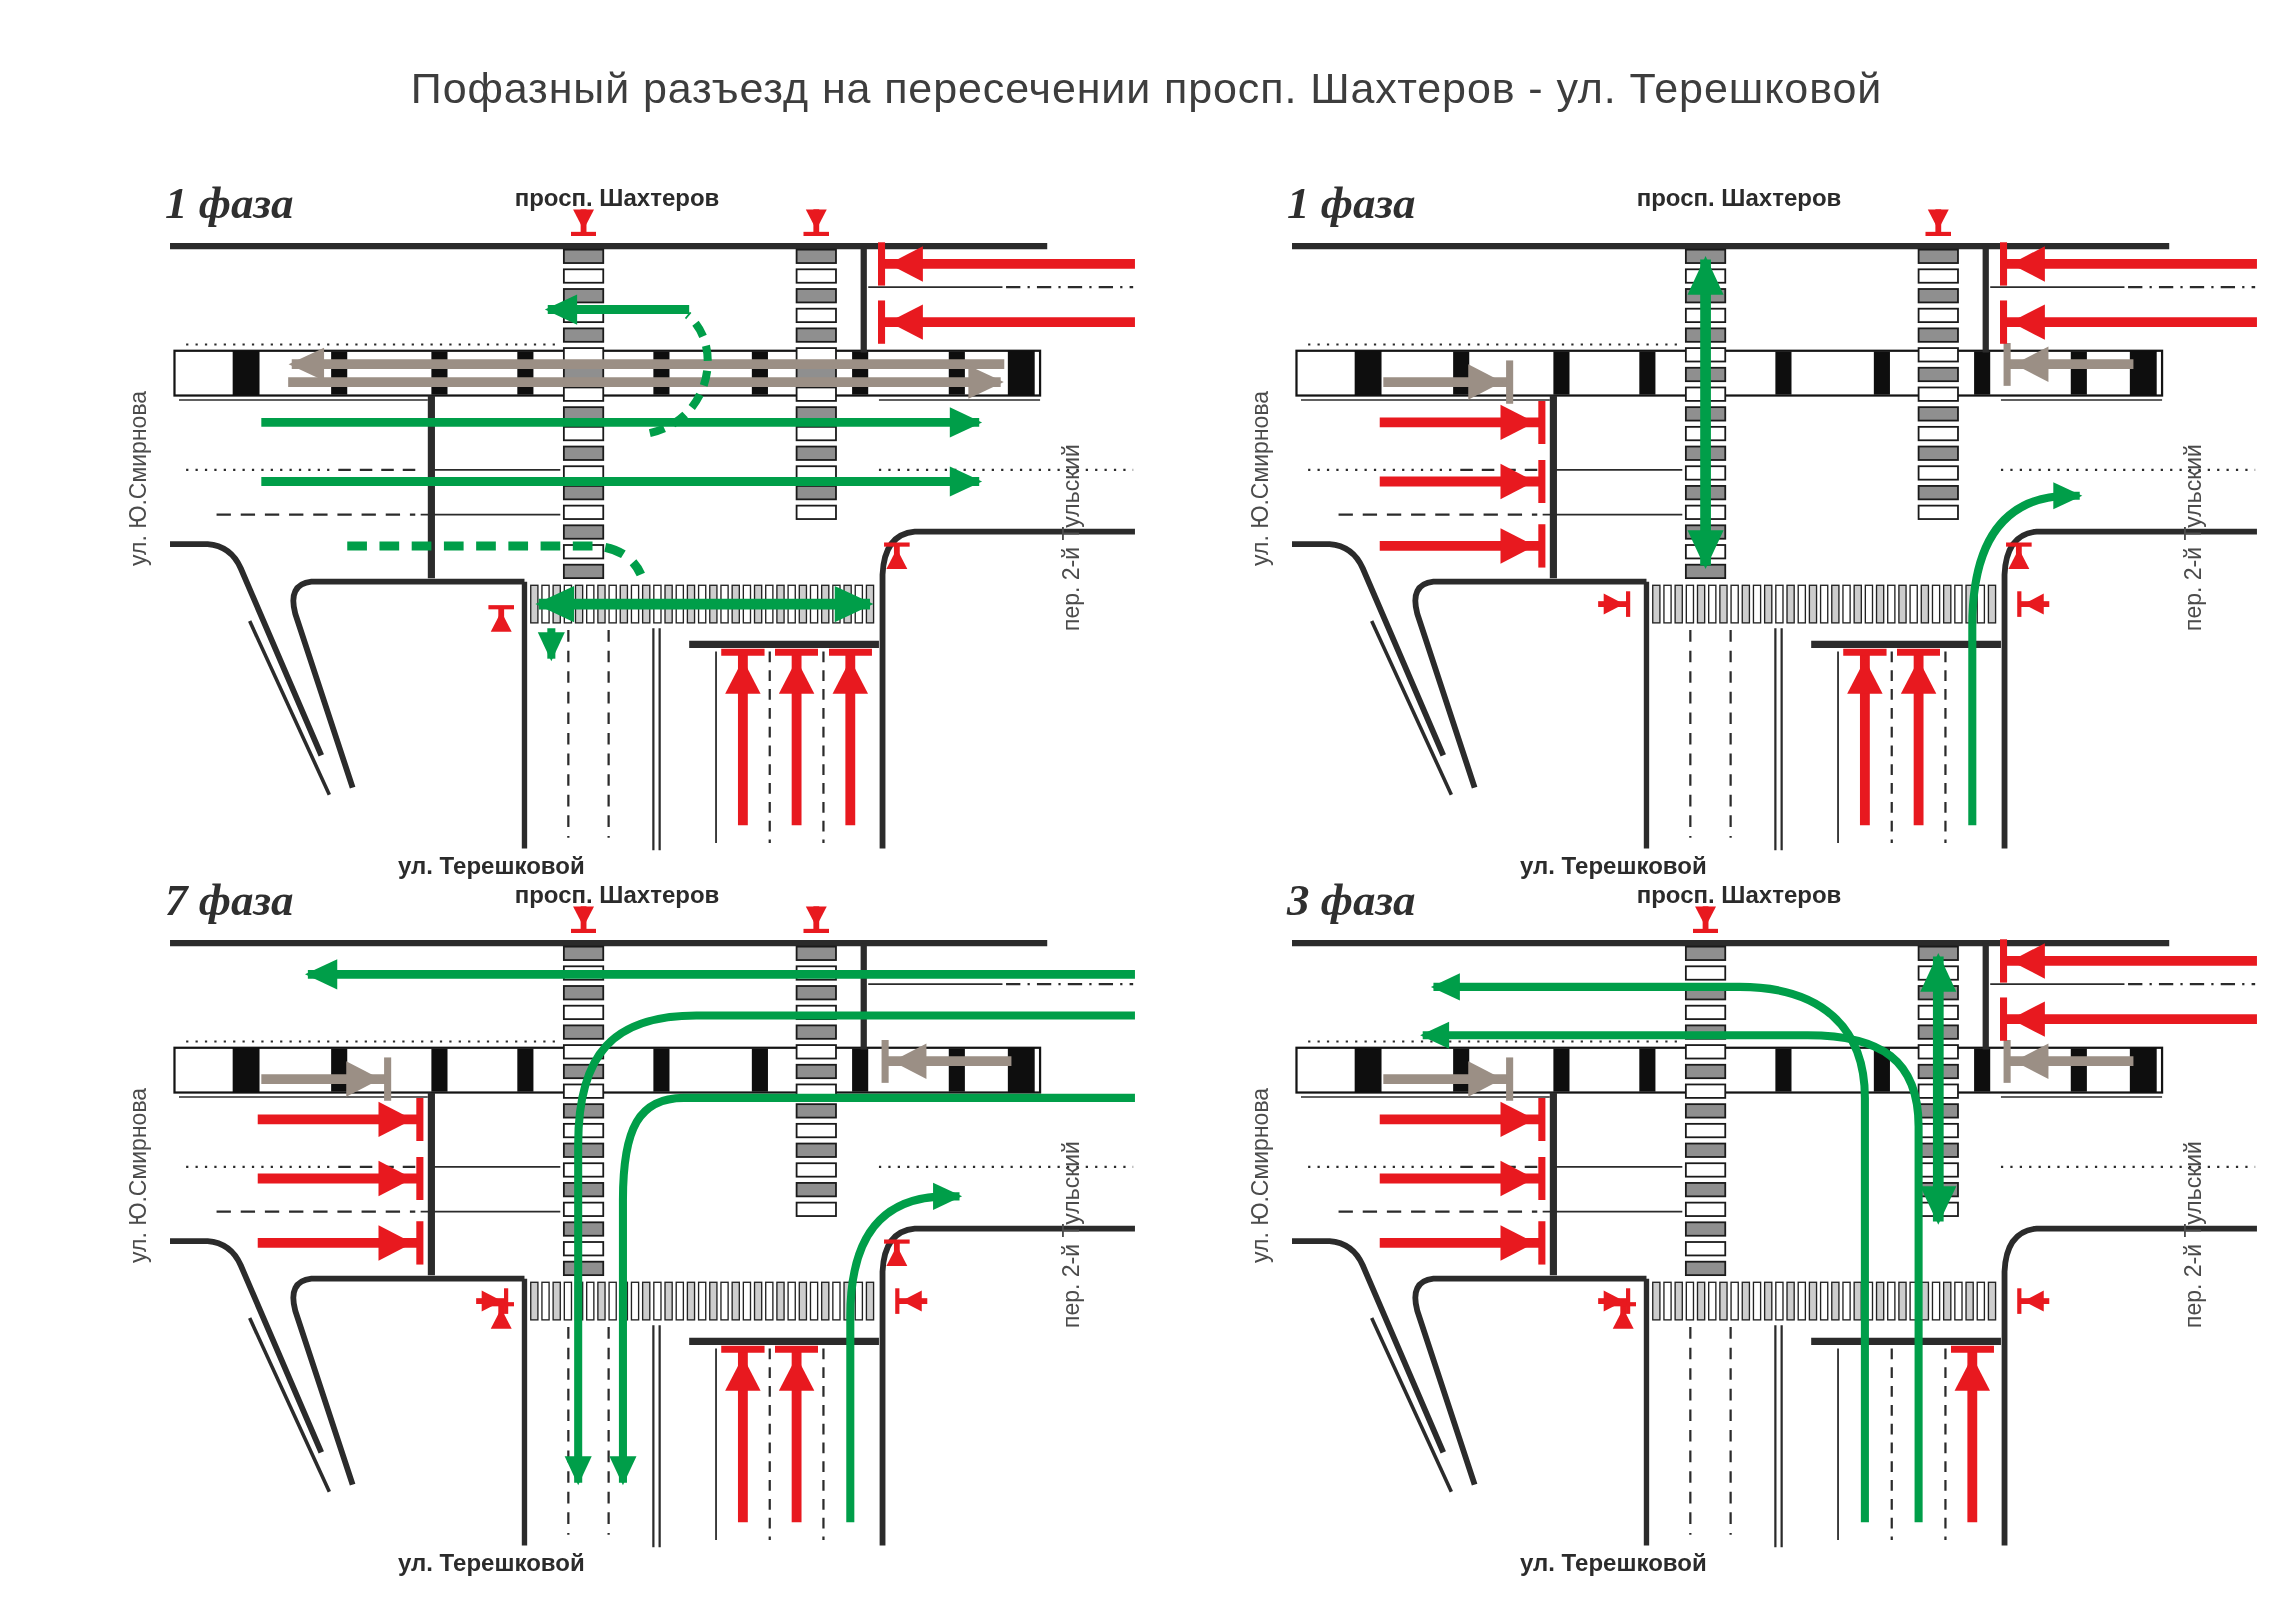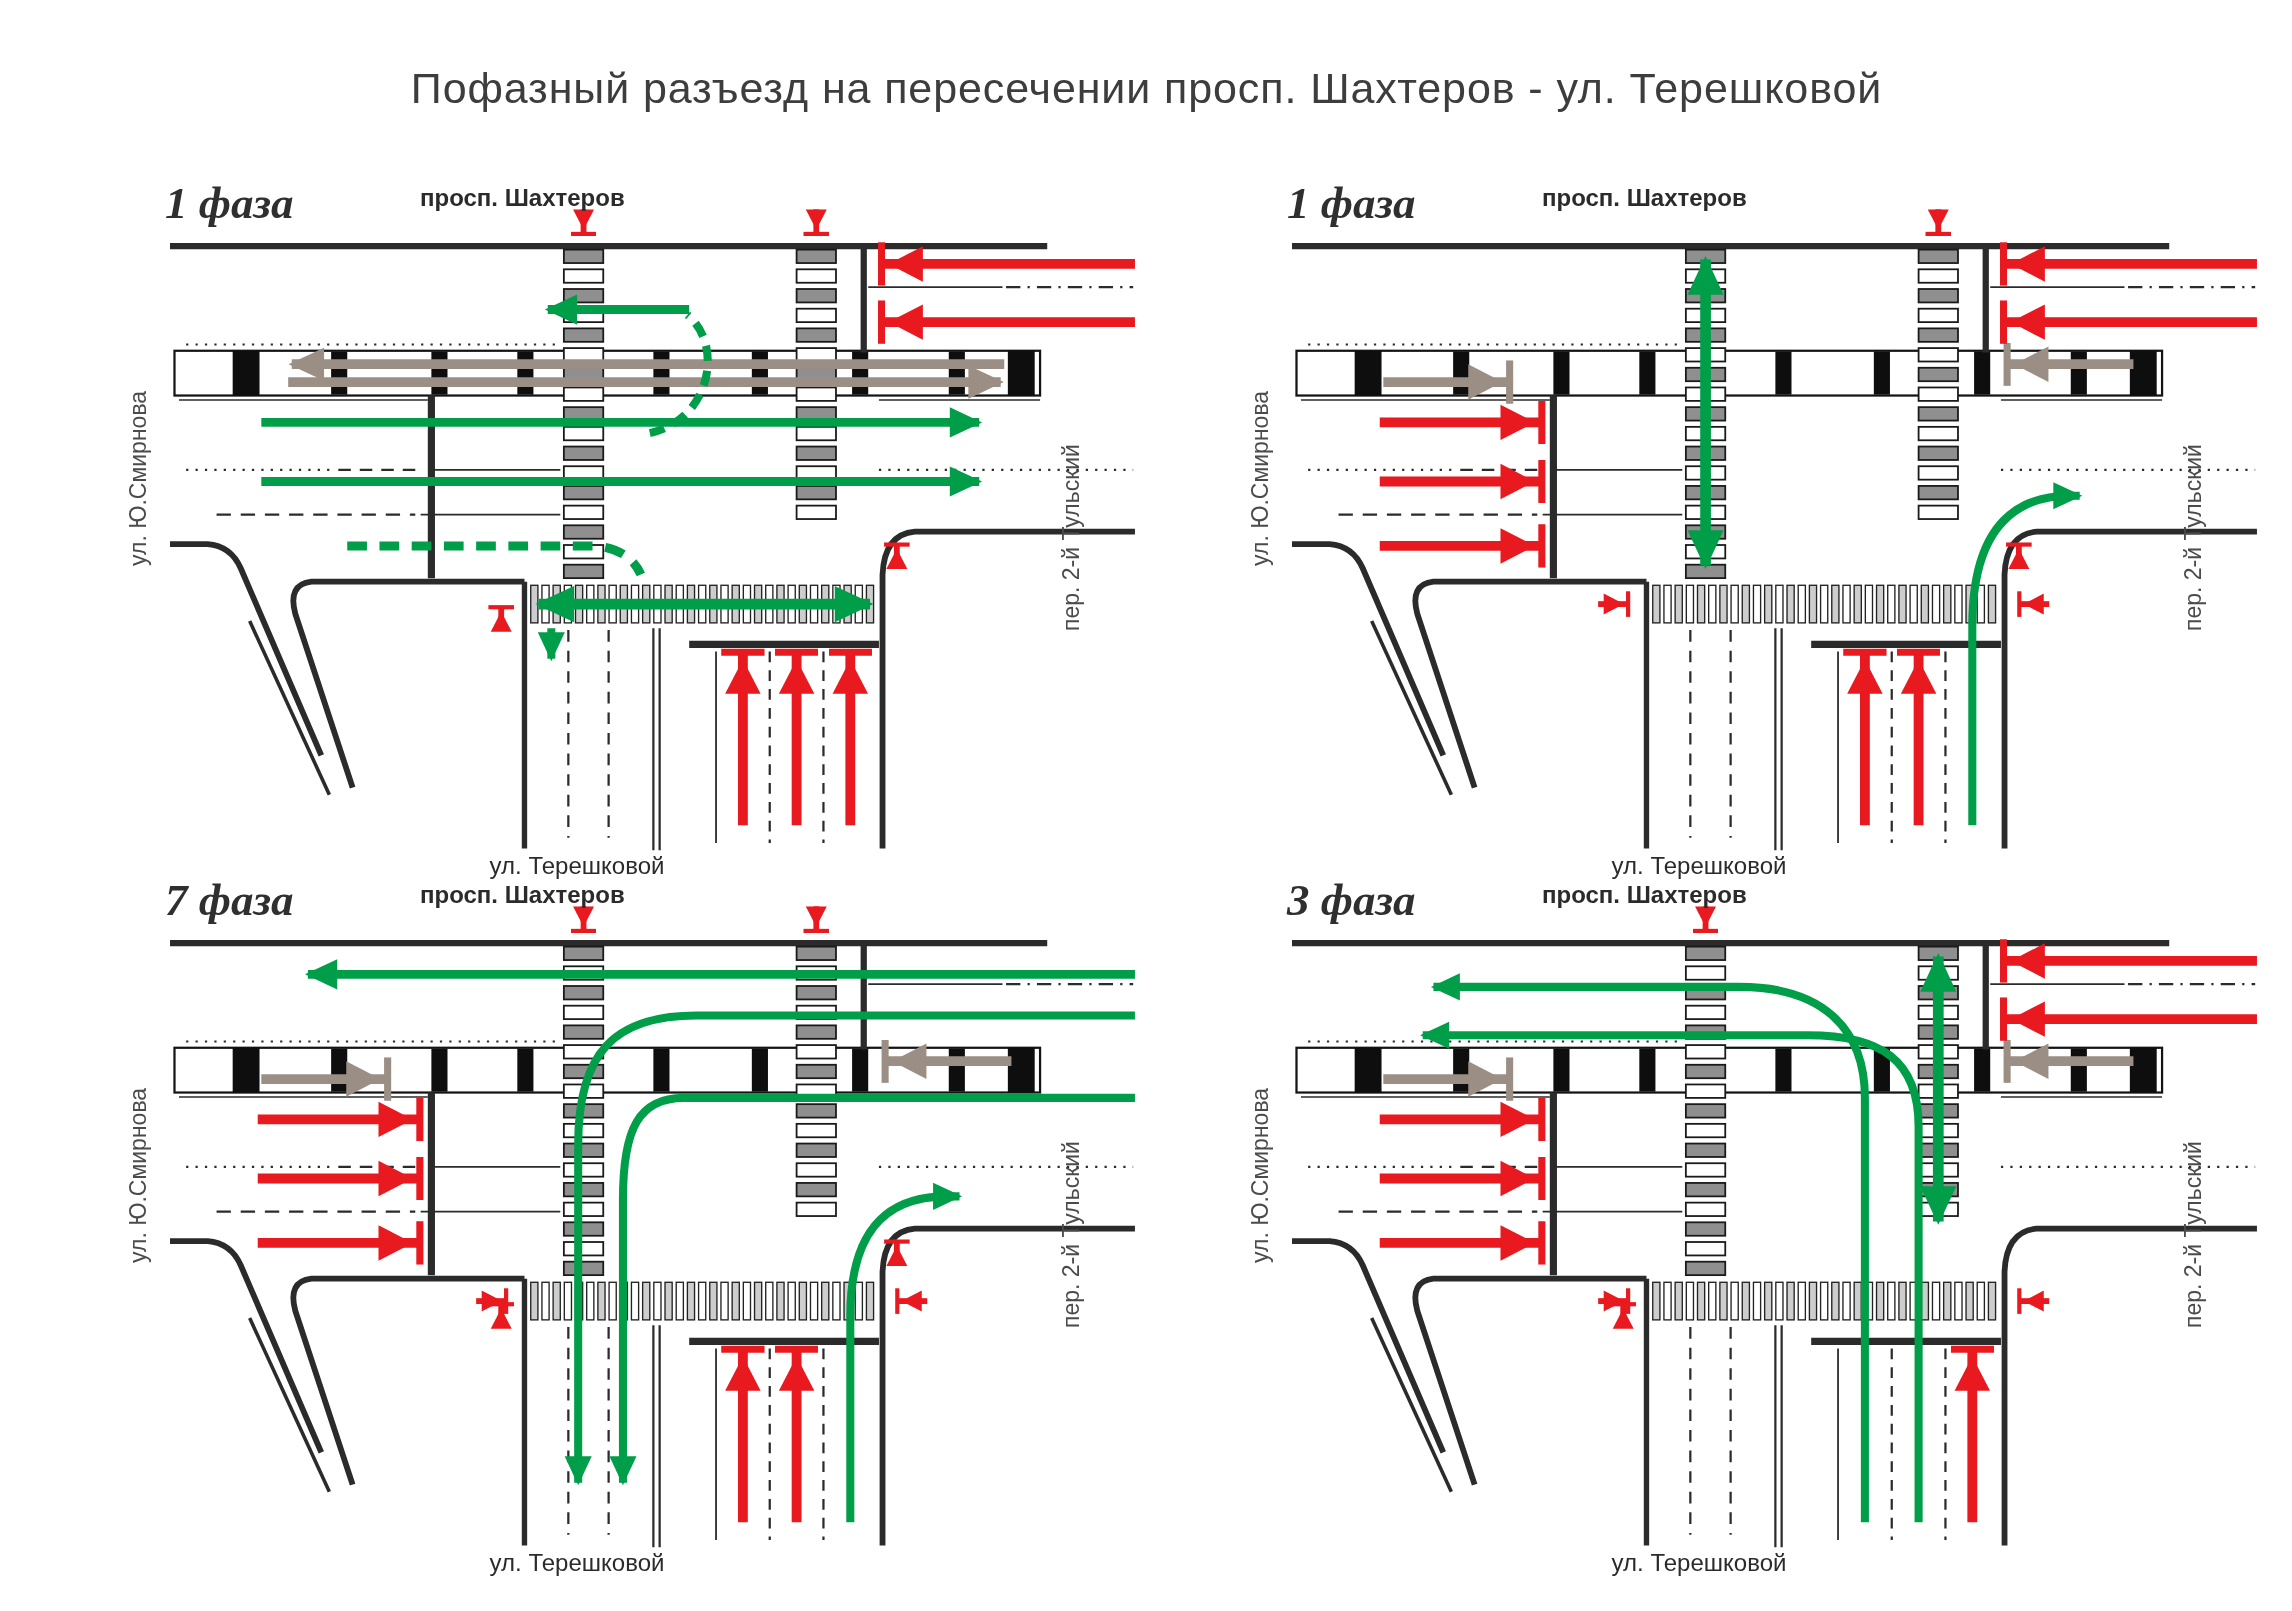--- a/index.html
+++ b/index.html
@@ -9,24 +9,24 @@
               font-size:43px;font-weight:400;color:#3d3d3d;letter-spacing:0.9px;}
   .panel{position:absolute;width:1030px;height:734px;}
   #panel-1{left:116px;top:161px;}
   #panel-2{left:1238px;top:161px;}
   #panel-3{left:116px;top:858px;}
   #panel-4{left:1238px;top:858px;}
   .panel svg.diagram{position:absolute;left:0;top:0;}
   .phase-label{position:absolute;left:49px;top:16px;width:233px;
                font-family:"Liberation Serif", serif;font-style:italic;font-weight:bold;
                font-size:45px;color:#2f2f2f;}
-  .street-top{position:absolute;left:304px;top:23px;width:394px;text-align:left;
+  .street-top{position:absolute;left:304px;top:23px;width:394px;text-align:center;
               font-size:24px;font-weight:bold;color:#2b2b2b;}
-  .street-bottom{position:absolute;left:282px;top:691px;width:358px;text-align:center;
-              font-size:24px;font-weight:normal;color:#2b2b2b;}
+  .street-bottom{position:absolute;left:282px;top:691px;width:358px;
+              font-size:24px;font-weight:bold;color:#2b2b2b;}
   .street-left{position:absolute;left:3.6px;top:125px;height:385px;width:36px;
                display:flex;align-items:center;justify-content:center;
                writing-mode:vertical-rl;transform:rotate(180deg);
                font-size:23px;color:#4b4b4b;}
   .street-right{position:absolute;left:937px;top:166px;height:421px;width:36px;
                display:flex;align-items:center;justify-content:center;
                writing-mode:vertical-rl;transform:rotate(180deg);
                font-size:23px;color:#4b4b4b;}
 </style>
 </head>

